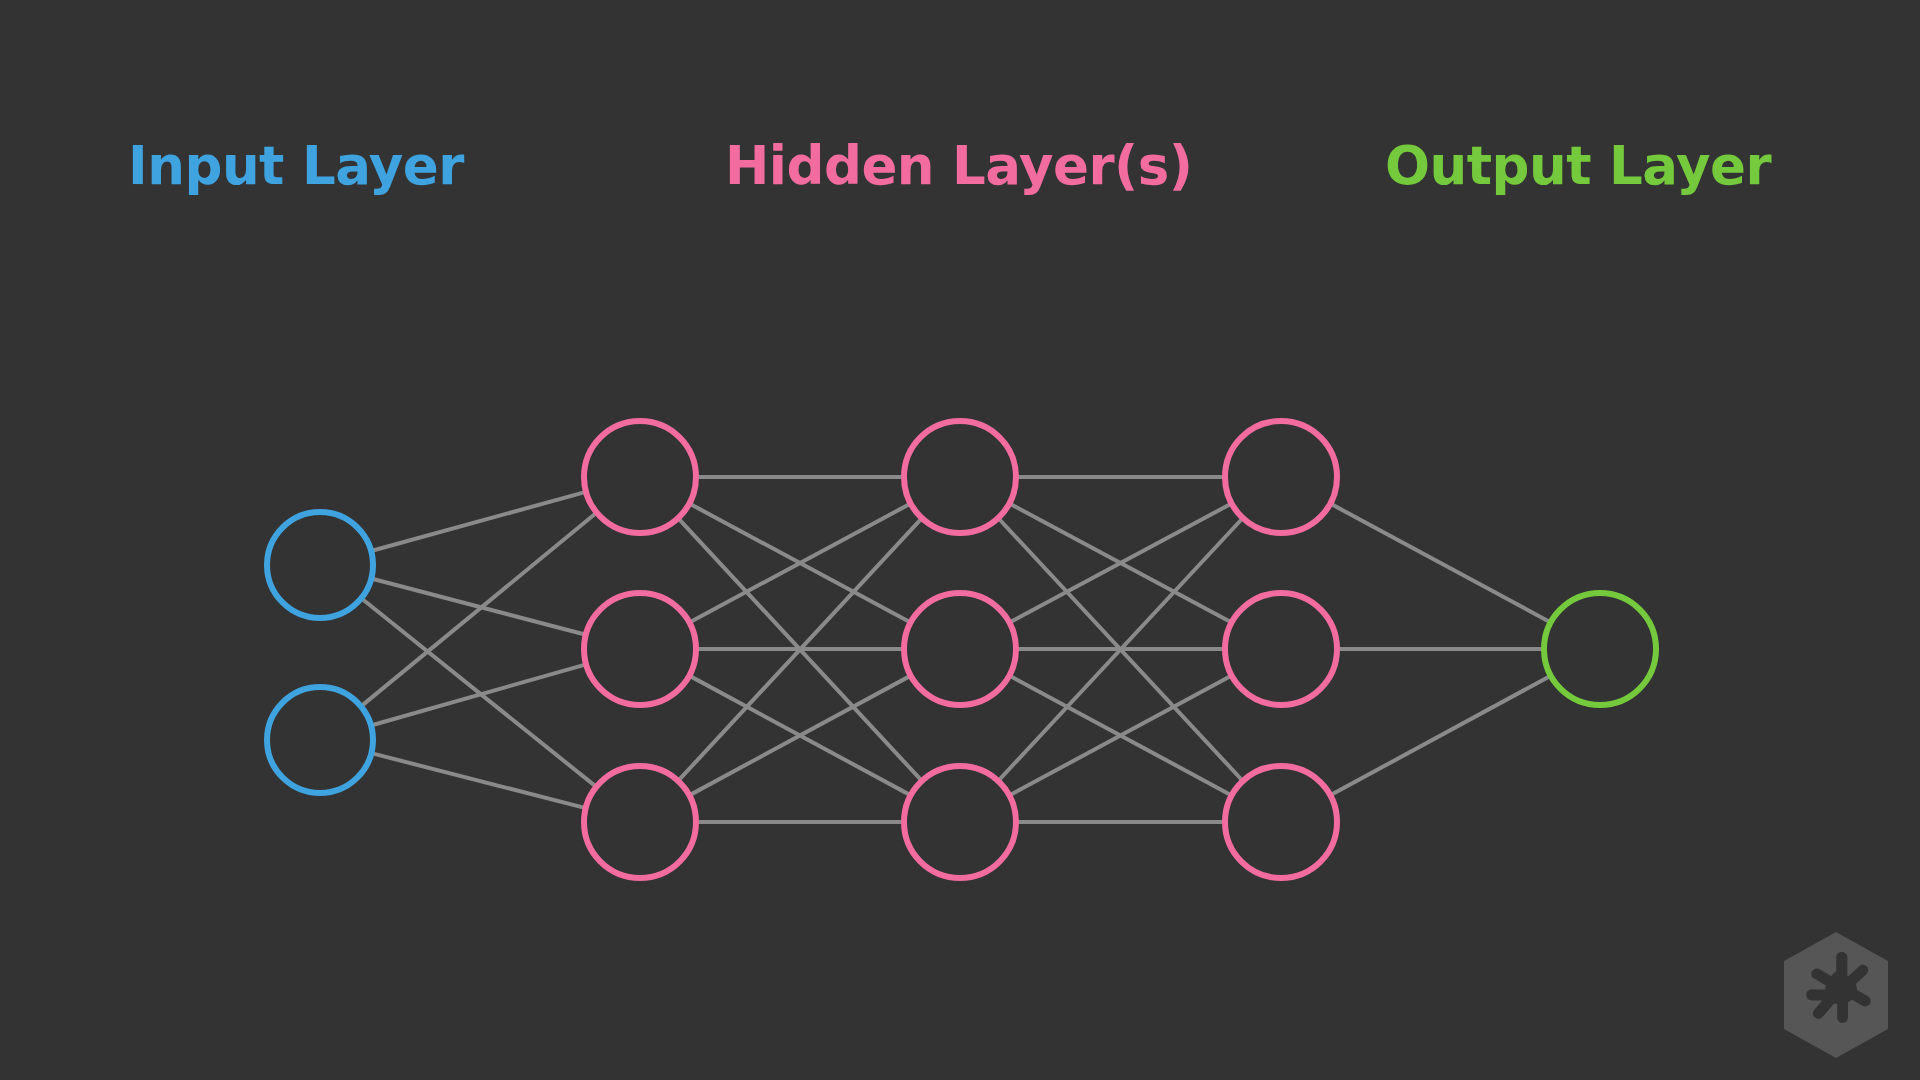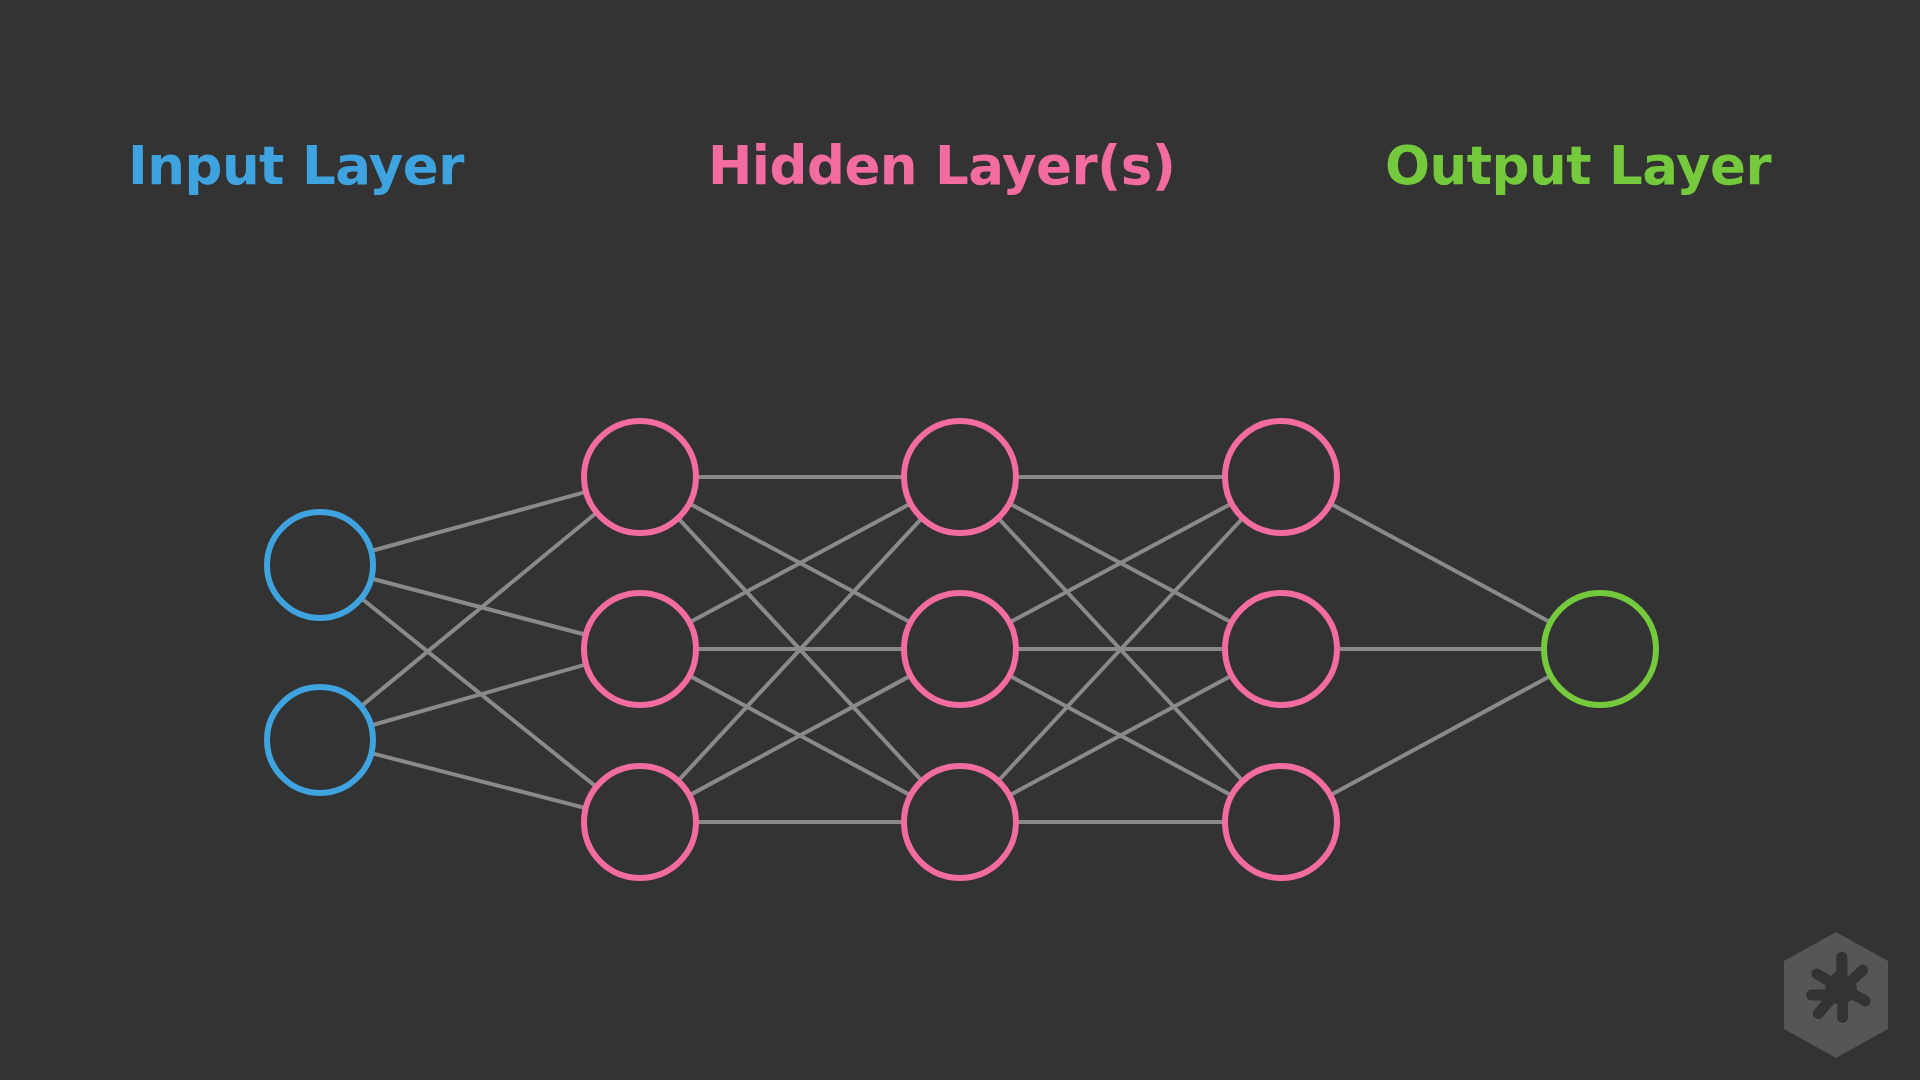--- a/index.html
+++ b/index.html
@@ -32,21 +32,21 @@
     position: absolute;
     font-family: "DejaVu Sans", sans-serif;
     font-weight: 700;
     font-size: 53px;
     letter-spacing: -0.5px;
     white-space: nowrap;
     line-height: 1;
     user-select: none;
   }
   #title-input  { left: 128px;  top: 139px; }
-  #title-hidden { left: 708px;  top: 139px; }
+  #title-hidden { left: 725px;  top: 139px; }
   #title-output { left: 1385px; top: 139px; }
   #watermark {
     position: absolute;
     left: 1778px;
     top: 930px;
     width: 116px;
     height: 130px;
     opacity: 1;
   }
 </style>

